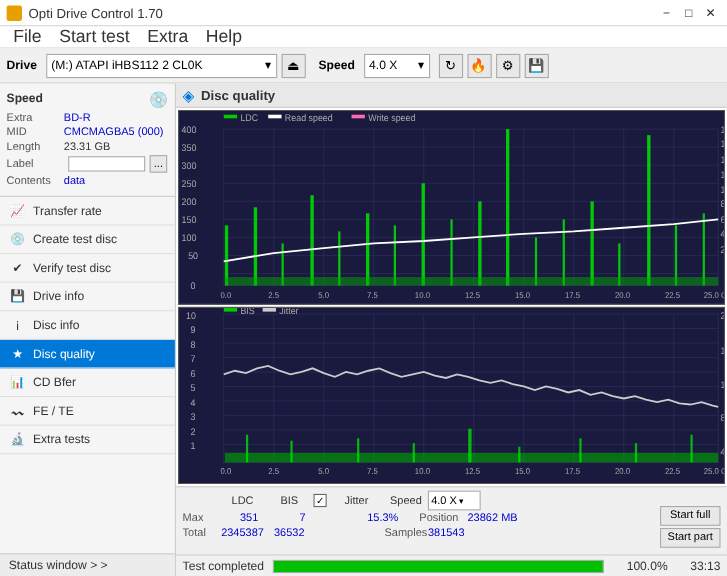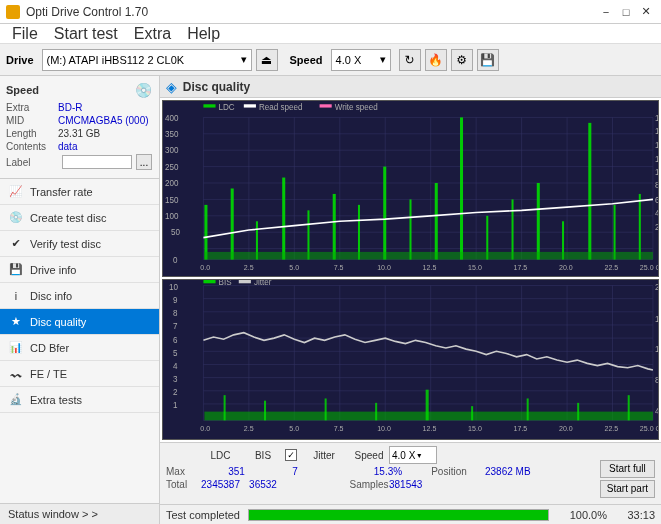--- a/index.html
+++ b/index.html
@@ -139,28 +139,28 @@
         <span class="disc-val">BD-R</span>
       </div>
       <div class="disc-row">
         <span class="disc-key">MID</span>
         <span class="disc-val">CMCMAGBA5 (000)</span>
       </div>
       <div class="disc-row">
         <span class="disc-key">Length</span>
         <span class="disc-val-black">23.31 GB</span>
       </div>
-      <div class="disc-row">
-        <span class="disc-key">Contents</span>
-        <span class="disc-val">data</span>
-      </div>
       <div class="disc-row label-row">
         <span class="disc-key">Label</span>
         <input class="label-input" type="text" style="">
         <div class="label-btn">...</div>
+      </div>
+      <div class="disc-row">
+        <span class="disc-key">Contents</span>
+        <span class="disc-val">data</span>
       </div>
     </div>
 
     <div class="nav-item">
       <span class="nav-icon">📈</span>
       <span>Transfer rate</span>
     </div>
     <div class="nav-item">
       <span class="nav-icon">💿</span>
       <span>Create test disc</span>
@@ -398,21 +398,21 @@
           <div style="width:40px; text-align:center; font-size:10px; color:#333;">Speed</div>
           <div style="width:48px; display:flex; align-items:center; justify-content:center;">
             <div class="speed-selector">
               <span style="font-size:10px;">4.0 X</span>
               <span style="font-size:8px; margin-left:2px;">▾</span>
             </div>
           </div>
         </div>
 
 
-        <div style="display:flex; gap:16px; align-items:center;">
+        <div style="display:flex; gap:6px; align-items:center;">
           <div style="width:32px; font-size:10px; color:#555;">Max</div>
           <div style="width:45px; text-align:center; font-size:10px; color:#0000cc;">351</div>
           <div style="width:40px; text-align:center; font-size:10px; color:#0000cc;">7</div>
           <div style="width:16px;"></div>
           <div style="width:50px; text-align:center; font-size:10px; color:#0000cc;">15.3%</div>
           <div style="width:40px; text-align:center; font-size:10px; color:#555;">Position</div>
           <div style="width:60px; font-size:10px; color:#0000cc;">23862 MB</div>
         </div>
 
         <div style="display:flex; gap:0; align-items:center;">

